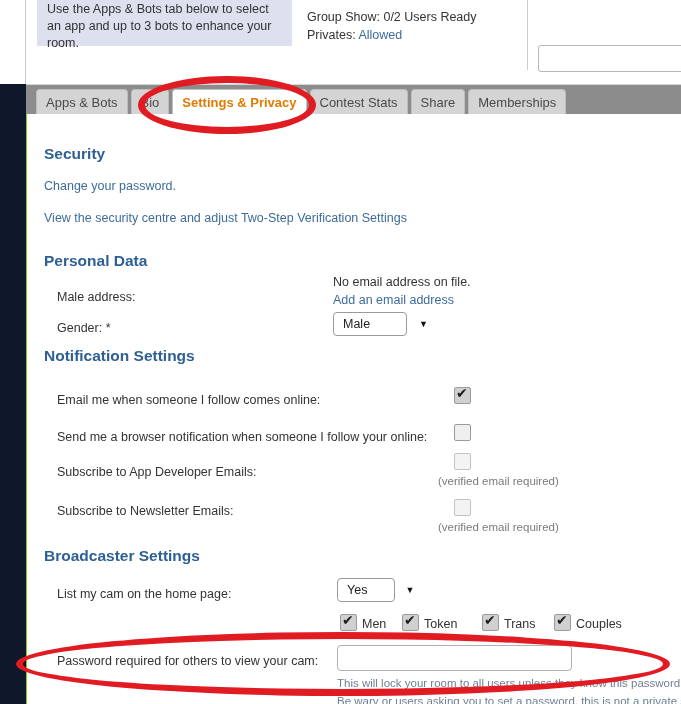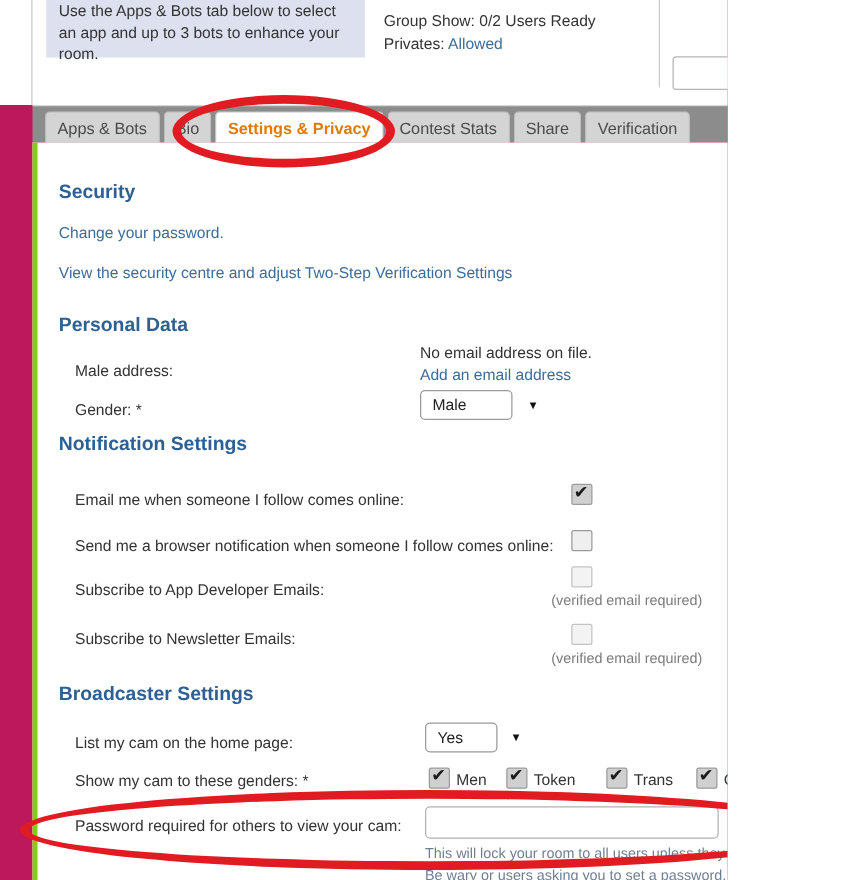--- a/index.html
+++ b/index.html
@@ -3,24 +3,24 @@
 <meta charset="utf-8">
 <style>
   html, body {
     margin: 0;
     padding: 0;
     background: #ffffff;
     font-family: "Liberation Sans", sans-serif;
   }
   #root {
     position: relative;
-    width: 582px;
+    width: 681px;
     height: 704px;
     overflow: hidden;
-    background: #be185d;
+    background: #0f172a;
   }
 
   
   .top-region {
     position: absolute;
     left: 0; top: 0;
     width: 681px; height: 84px;
     background: #ffffff;
   }
   .left-rail {
@@ -102,21 +102,21 @@
     color: #e07b00;
     font-weight: bold;
   }
 
   
   .content {
     position: absolute;
     left: 26px; top: 114px;
     width: 655px; height: 590px;
     background: #ffffff;
-    border-left: 4px solid #84cc16;
+    border-left: 1px solid #84cc16;
     box-sizing: border-box;
   }
   .section-title {
     position: absolute;
     font-size: 15.5px;
     font-weight: bold;
     color: #2e6094;
     white-space: nowrap;
   }
   .link {
@@ -239,21 +239,21 @@
     <div class="mod-input"></div>
   </div>
 
   <div class="tabbar"></div>
   <div class="tabs">
     <div class="tab">Apps &amp; Bots</div>
     <div class="tab">Bio</div>
     <div class="tab active">Settings &amp; Privacy</div>
     <div class="tab">Contest Stats</div>
     <div class="tab">Share</div>
-    <div class="tab">Verification</div>
+    <div class="tab">Memberships</div>
   </div>
 
   <div class="content">
 
     <div class="section-title" style="left:17px; top:31px;">Security</div>
     <div class="link" style="left:17px; top:65px;">Change your password.</div>
     <div class="link" style="left:17px; top:97px;">View the security centre and adjust Two-Step Verification Settings</div>
 
     <div class="section-title" style="left:17px; top:138px;">Personal Data</div>
     <div class="row-label" style="left:30px; top:176px;">Male address:</div>
@@ -263,40 +263,39 @@
     <div class="select-wrap" style="left:306px; top:198px; width:74px;gap:43px;">
       <span>Male</span>
       <span class="caret">▼</span>
     </div>
 
     <div class="section-title" style="left:17px; top:233px;">Notification Settings</div>
 
     <div class="row-label" style="left:30px; top:279px;">Email me when someone I follow comes online:</div>
     <div class="cb checked" style="left:427px; top:273px;"></div>
 
-    <div class="row-label" style="left:30px; top:316px;">Send me a browser notification when someone I follow comes online:</div>
+    <div class="row-label" style="left:30px; top:316px;">Send me a browser notification when someone I follow your online:</div>
     <div class="cb" style="left:427px; top:310px;"></div>
 
     <div class="row-label" style="left:30px; top:351px;">Subscribe to App Developer Emails:</div>
     <div class="cb dim" style="left:427px; top:339px;"></div>
     <div class="muted" style="left:411px; top:361px;">(verified email required)</div>
 
     <div class="row-label" style="left:30px; top:390px;">Subscribe to Newsletter Emails:</div>
     <div class="cb dim" style="left:427px; top:385px;"></div>
     <div class="muted" style="left:411px; top:407px;">(verified email required)</div>
 
     <div class="section-title" style="left:17px; top:433px;">Broadcaster Settings</div>
 
     <div class="row-label" style="left:30px; top:473px;">List my cam on the home page:</div>
     <div class="select-wrap" style="left:310px; top:464px; width:58px;gap:32px;">
       <span>Yes</span>
       <span class="caret">▼</span>
     </div>
 
-    <div class="row-label" style="left:30px; top:504px;">Show my cam to these genders: *</div>
 
     <div class="cb checked" style="left:313px; top:500px;"></div>
     <div class="plain" style="left:335px; top:503px;">Men</div>
 
     <div class="cb checked" style="left:375px; top:500px;"></div>
     <div class="plain" style="left:397px; top:503px;">Token</div>
 
     <div class="cb checked" style="left:455px; top:500px;"></div>
     <div class="plain" style="left:477px; top:503px;">Trans</div>
 

